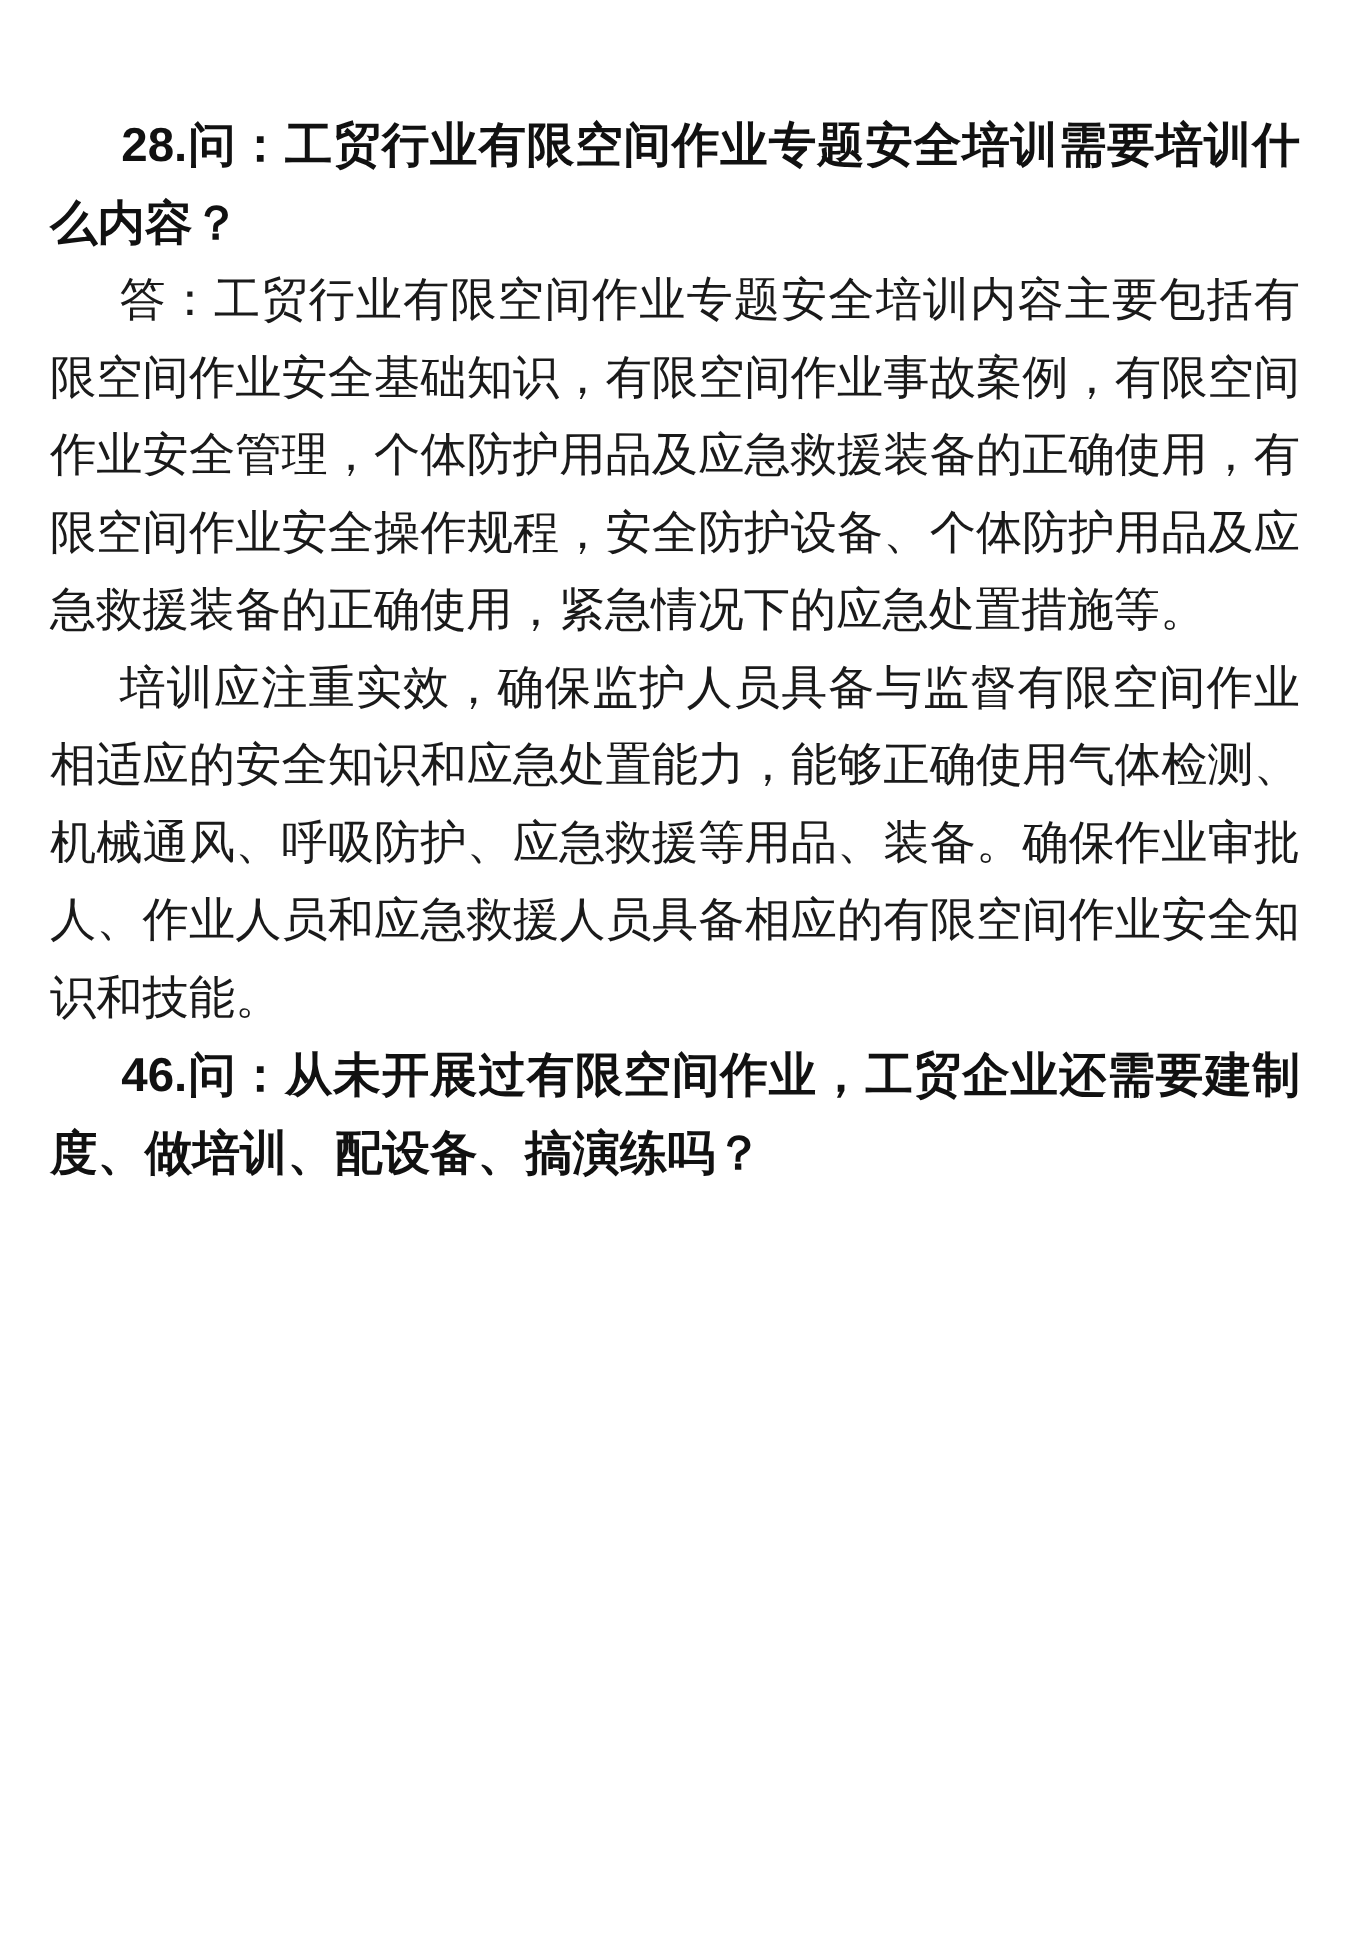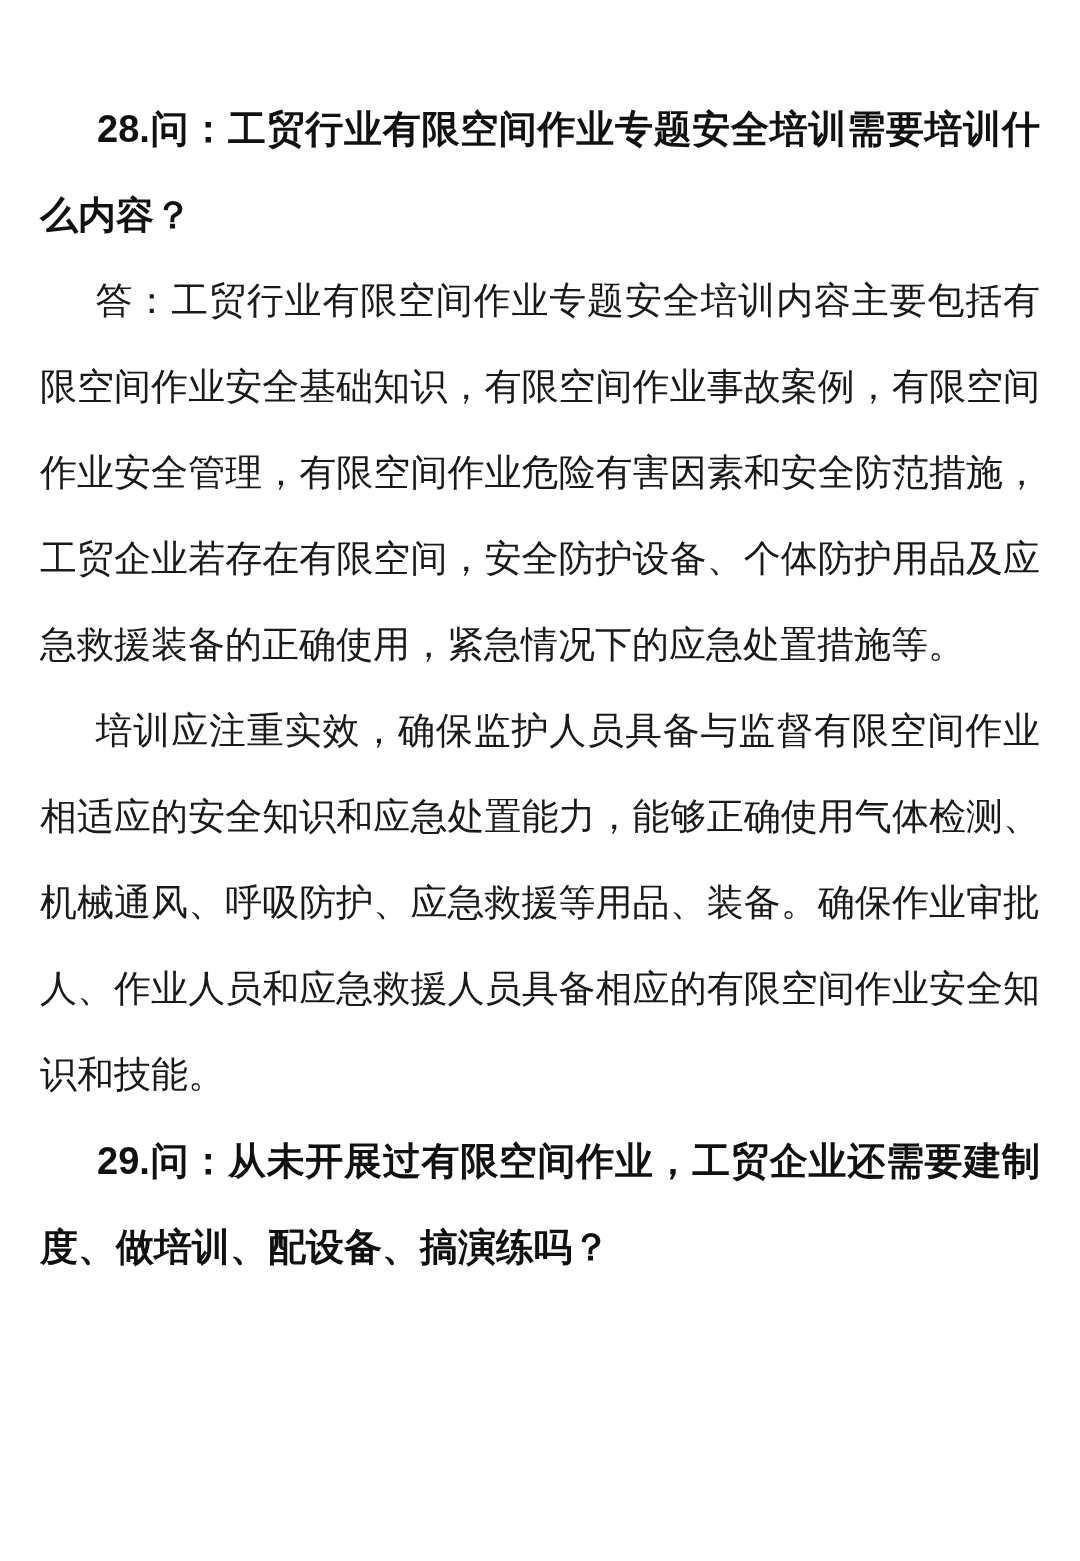--- a/index.html
+++ b/index.html
@@ -14,38 +14,38 @@
     box-sizing: border-box;
     background: #ffffff;
     color: #1a1a1a;
     padding: 86px 40px 0 40px;
     overflow: hidden;
     font-family: "Liberation Serif", serif;
   }
   .para {
     margin: 0;
     font-size: 37px;
-    line-height: 86px;
+    line-height: 62px;
     text-indent: 1.5em;
     text-align: justify;
     text-justify: inter-character;
     word-break: break-all;
   }
   .para.question {
     font-family: "Liberation Sans", sans-serif;
     font-weight: 700;
     font-size: 38px;
     color: #111111;
   }
 </style>
 </head>
 <body>
 
 <div class="page">
   <p class="para question">28.问：工贸行业有限空间作业专题安全培训需要培训什么内容？</p>
 
-  <p class="para answer">答：工贸行业有限空间作业专题安全培训内容主要包括有限空间作业安全基础知识，有限空间作业事故案例，有限空间作业安全管理，有限空间作业危险有害因素和安全防范措施，工贸企业若存在有限空间，安全防护设备、个体防护用品及应急救援装备的正确使用，紧急情况下的应急处置措施等。</p>
+  <p class="para answer">答：工贸行业有限空间作业专题安全培训内容主要包括有限空间作业安全基础知识，有限空间作业事故案例，有限空间作业安全管理，个体防护用品及应急救援装备的正确使用，有限空间作业安全操作规程，安全防护设备、个体防护用品及应急救援装备的正确使用，紧急情况下的应急处置措施等。</p>
 
   <p class="para answer">培训应注重实效，确保监护人员具备与监督有限空间作业相适应的安全知识和应急处置能力，能够正确使用气体检测、机械通风、呼吸防护、应急救援等用品、装备。确保作业审批人、作业人员和应急救援人员具备相应的有限空间作业安全知识和技能。</p>
 
-  <p class="para question">29.问：从未开展过有限空间作业，工贸企业还需要建制度、做培训、配设备、搞演练吗？</p>
+  <p class="para question">46.问：从未开展过有限空间作业，工贸企业还需要建制度、做培训、配设备、搞演练吗？</p>
 
 </div>
 
 </body></html>

